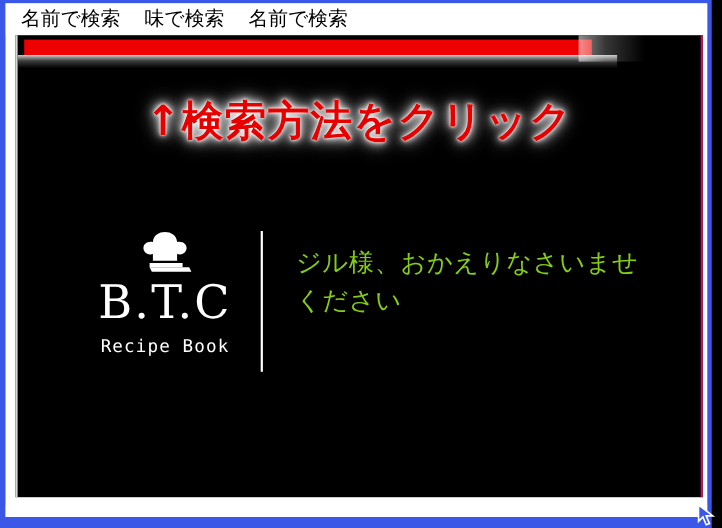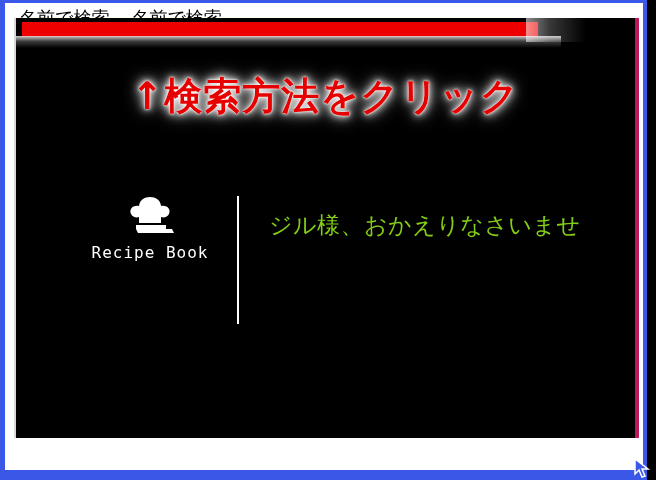--- a/index.html
+++ b/index.html
@@ -60,27 +60,27 @@
     margin-right: 12px;
     background: transparent;
     border: none;
     -webkit-font-smoothing: none;
   }
 
   
   #page-canvas {
     position: absolute;
     left: 9px;
-    top: 15px;
+    top: 29px;
     width: 625px;
     height: 420px;
     background: #000000;
     overflow: hidden;
     border-left: 2px solid #d8d8d8;
-    border-right: 4px solid #be185d;
+    border-right: 2px solid #be185d;
     box-sizing: border-box;
   }
 
   
   #accent-bar {
     position: absolute;
     left: 6px;
     top: 4px;
     width: 516px;
     height: 15px;
@@ -219,20 +219,21 @@
   }
 </style>
 </head>
 <body>
 
 <div id="window-frame">
   <div id="viewport">
 
     <div id="nav-bar">
       <span class="nav-item">名前で検索</span>
+      <span class="nav-item">味で検索</span>
       <span class="nav-item">名前で検索</span>
     </div>
 
     <div id="page-canvas">
 
       <div id="accent-bar"></div>
       <div id="accent-bar-glow"></div>
       <div id="accent-bar-fade"></div>
 
       <div id="cta-heading">↑検索方法をクリック</div>
@@ -240,27 +241,29 @@
       <div id="welcome-block">
 
         <div id="brand-logo">
           <svg id="chef-hat-icon" viewBox="0 0 56 44" aria-hidden="true">
             <path d="M17 14 C10 13 7 18 9 22 C10.5 25 14 26 17 25 L17 31 L39 31 L39 25
                      C42 26 45.5 25 47 22 C49 18 46 13 39 14
                      C38.5 8 33.5 5 28 5 C22.5 5 17.5 8 17 14 Z" fill="#ffffff"></path>
             <path d="M14 33 L44 33 L44 37 L14 37 Z" fill="#ffffff"></path>
             <path d="M14 37 L50 37 L52 41 L16 41 Z" fill="#ffffff"></path>
           </svg>
+          <div id="brand-initials">B.T.C</div>
           <div id="brand-subtitle">Recipe Book</div>
         </div>
 
         <div id="welcome-divider"></div>
 
         <div id="welcome-message">
           <div class="welcome-line">ジル様、おかえりなさいませ</div>
+          <div class="welcome-line">ください</div>
         </div>
 
       </div>
     </div>
 
     <div id="status-strip"></div>
   </div>
 </div>
 
 <svg id="mouse-cursor" viewBox="0 0 22 22" aria-hidden="true">

